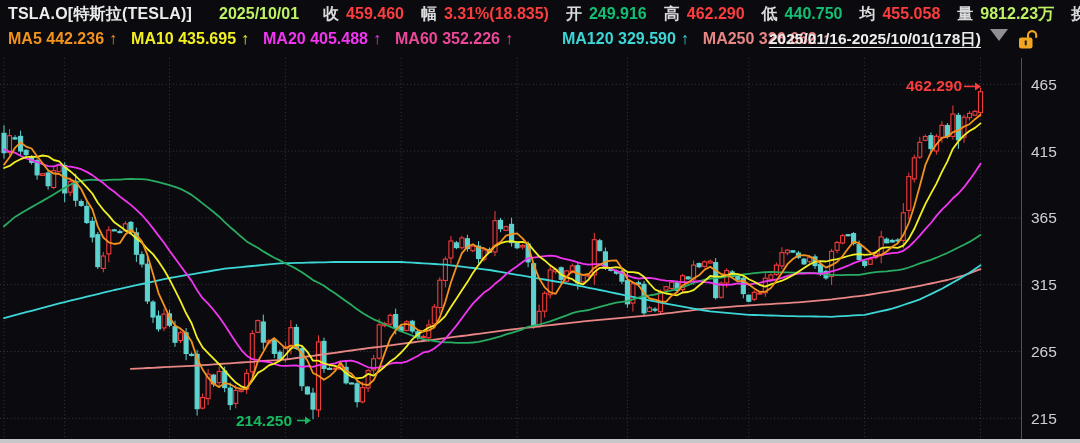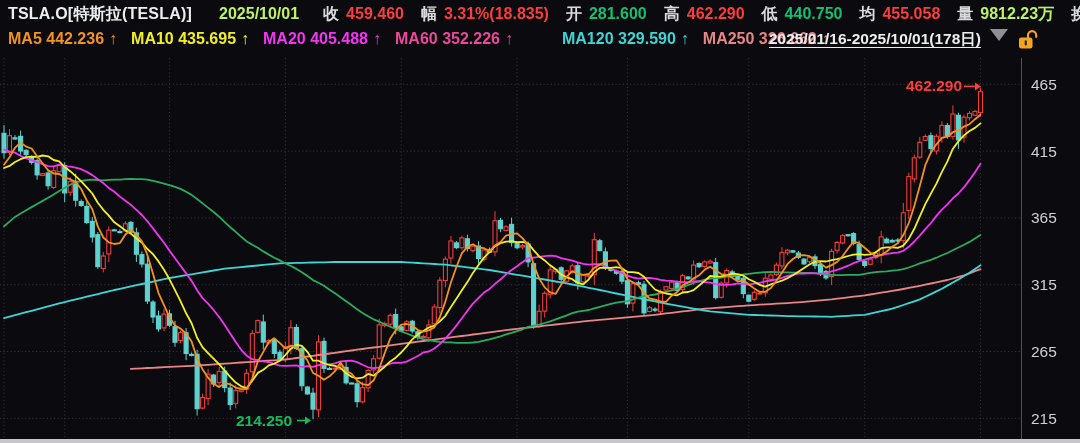--- a/index.html
+++ b/index.html
@@ -437,21 +437,21 @@
         <span class="stat">
           <span class="lab">收</span>
           <span style="color: rgb(251, 61, 61);">459.460</span>
         </span>
         <span class="stat">
           <span class="lab">幅</span>
           <span style="color: rgb(251, 61, 61);">3.31%(18.835)</span>
         </span>
         <span class="stat">
           <span class="lab">开</span>
-          <span style="color: rgb(19, 191, 114);">281.600</span>
+          <span style="color: rgb(19, 191, 114);">249.916</span>
         </span>
         <span class="stat">
           <span class="lab">高</span>
           <span style="color: rgb(251, 61, 61);">462.290</span>
         </span>
         <span class="stat">
           <span class="lab">低</span>
           <span style="color: rgb(19, 191, 114);">440.750</span>
         </span>
         <span class="stat">

